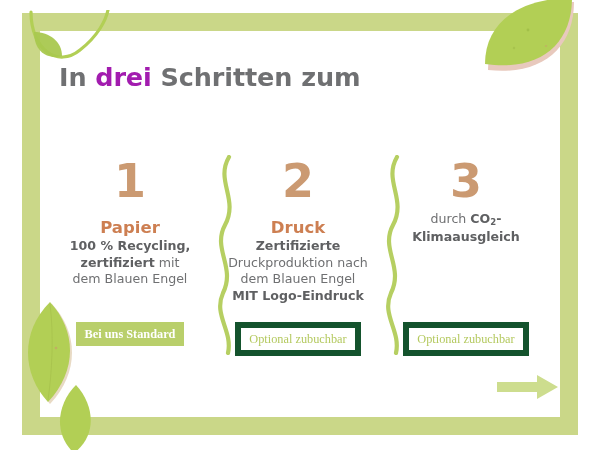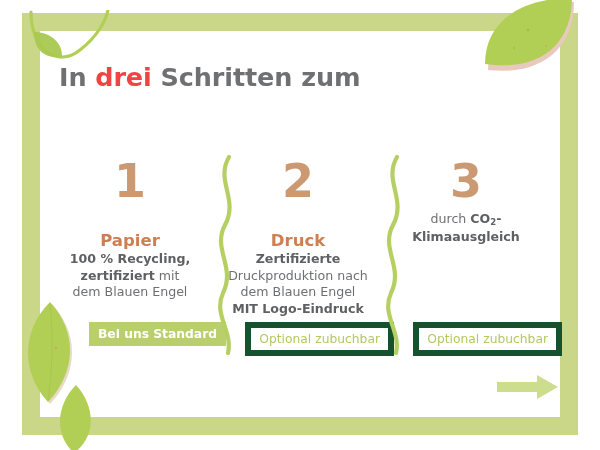--- a/index.html
+++ b/index.html
@@ -56,21 +56,21 @@
     position: absolute;
     left: 59px;
     top: 62px;
     width: 470px;
     font-size: 25.5px;
     line-height: 30px;
     font-weight: bold;
     color: #6f7072;
     letter-spacing: -0.1px;
   }
-  .headline .hl-accent { color: #ef4444; }
+  .headline .hl-accent { color: #a21caf; }
 
   
   .columns {
     position: absolute;
     left: 46px;
     top: 155px;
     width: 508px;
     height: 200px;
     display: flex;
     flex-direction: row;
@@ -86,40 +86,41 @@
     line-height: 52px;
     font-weight: bold;
     color: #cb9a72;
     height: 56px;
   }
   .col-title {
     font-size: 16.5px;
     line-height: 20px;
     font-weight: bold;
     color: #cd7f52;
-    margin-top: 20px;
+    margin-top: 7px;
   }
   .col-body {
     font-size: 12.6px;
     line-height: 16.5px;
     color: #6f7072;
     margin-top: 0;
     padding: 0 4px;
   }
   .col-body b { font-weight: bold; color: #5f6062; }
   .col-body sub { font-size: 8.5px; vertical-align: baseline; position: relative; top: 2px; }
 
   
   .badge-slot {
     position: absolute;
     top: 167px;
-    left: 12px;
+    left: 0;
     width: 100%;
     display: flex;
-    justify-content: flex-end;
+    justify-content: center;
+    font-family: Liberation Serif, serif;
   }
   .badge {
     display: inline-block;
     font-size: 12.3px;
     line-height: 14px;
     font-weight: bold;
     padding: 4px 8px 4px 8px;
     white-space: nowrap;
     box-sizing: border-box;
   }

